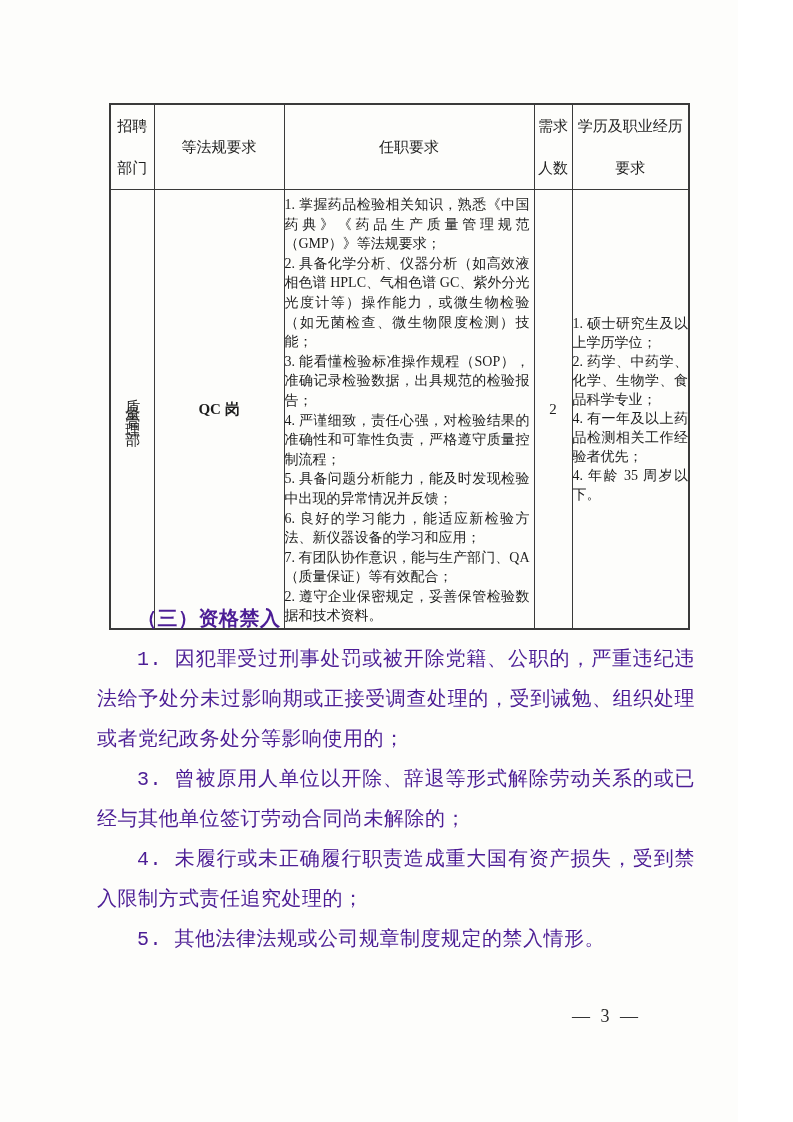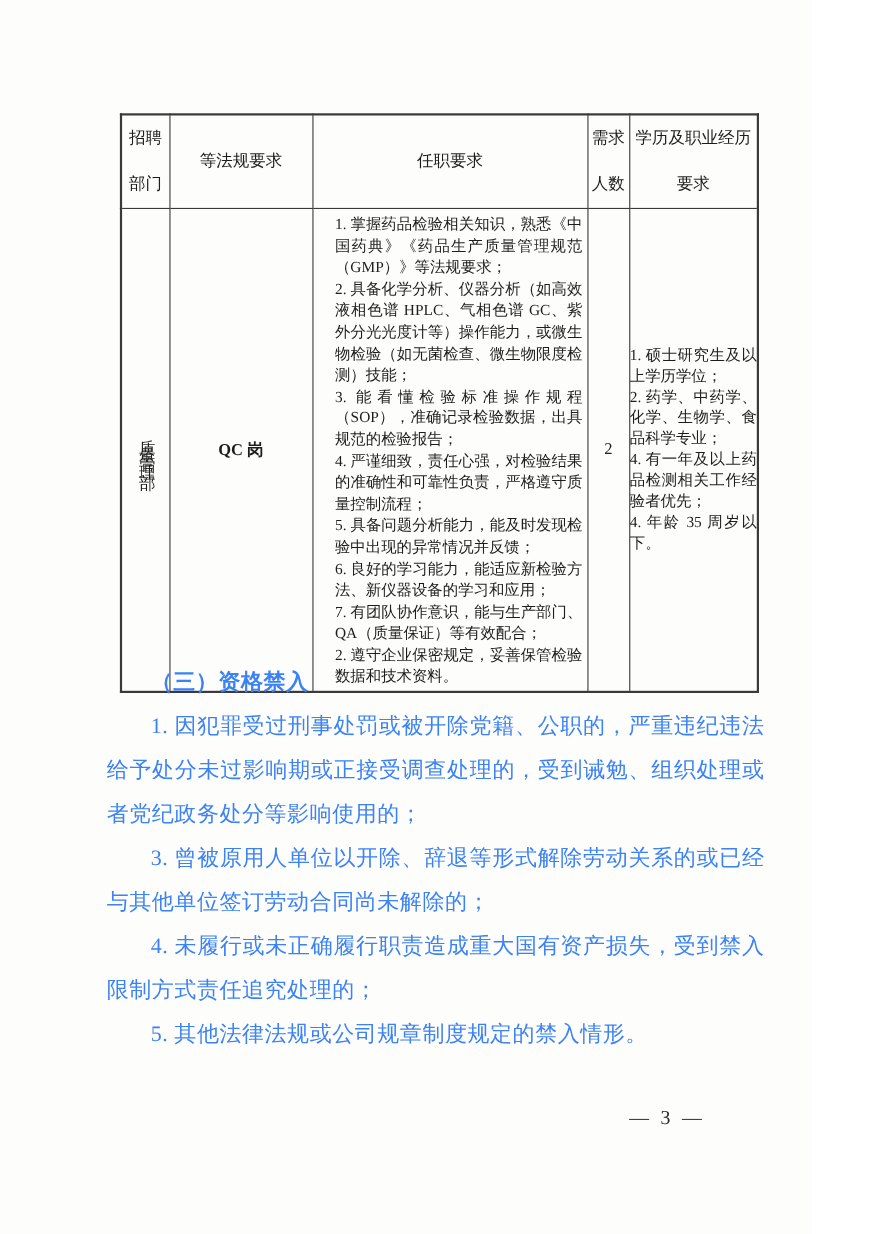--- a/index.html
+++ b/index.html
@@ -50,21 +50,21 @@
     line-height: 1;
   }
   .pos-cell {
     text-align: center;
     vertical-align: middle;
     font-size: 15px;
     font-weight: bold;
   }
   .req-cell {
     vertical-align: top;
-    padding: 5px 4px 2px 20px;
+    padding: 5px 4px 2px 0;
     margin-top: 14px;
   }
   .req-item {
     font-size: 14px;
     line-height: 19.6px;
     text-align: justify;
   }
   .count-cell {
     text-align: center;
     vertical-align: middle;
@@ -84,21 +84,22 @@
   
   .content {
     position: absolute;
     left: 97px;
     top: 600px;
     width: 598px;
     font-size: 20px;
     line-height: 40px;
     letter-spacing: 0.5px;
     text-align: justify;
-    color: #3b82f6;
+    color: #4c1d95;
+    font-family: Liberation Mono, monospace;
   }
   .section-heading {
     font-weight: bold;
     text-indent: 2em;
   }
   .content p {
     text-indent: 2em;
     margin: 0;
   }
 

